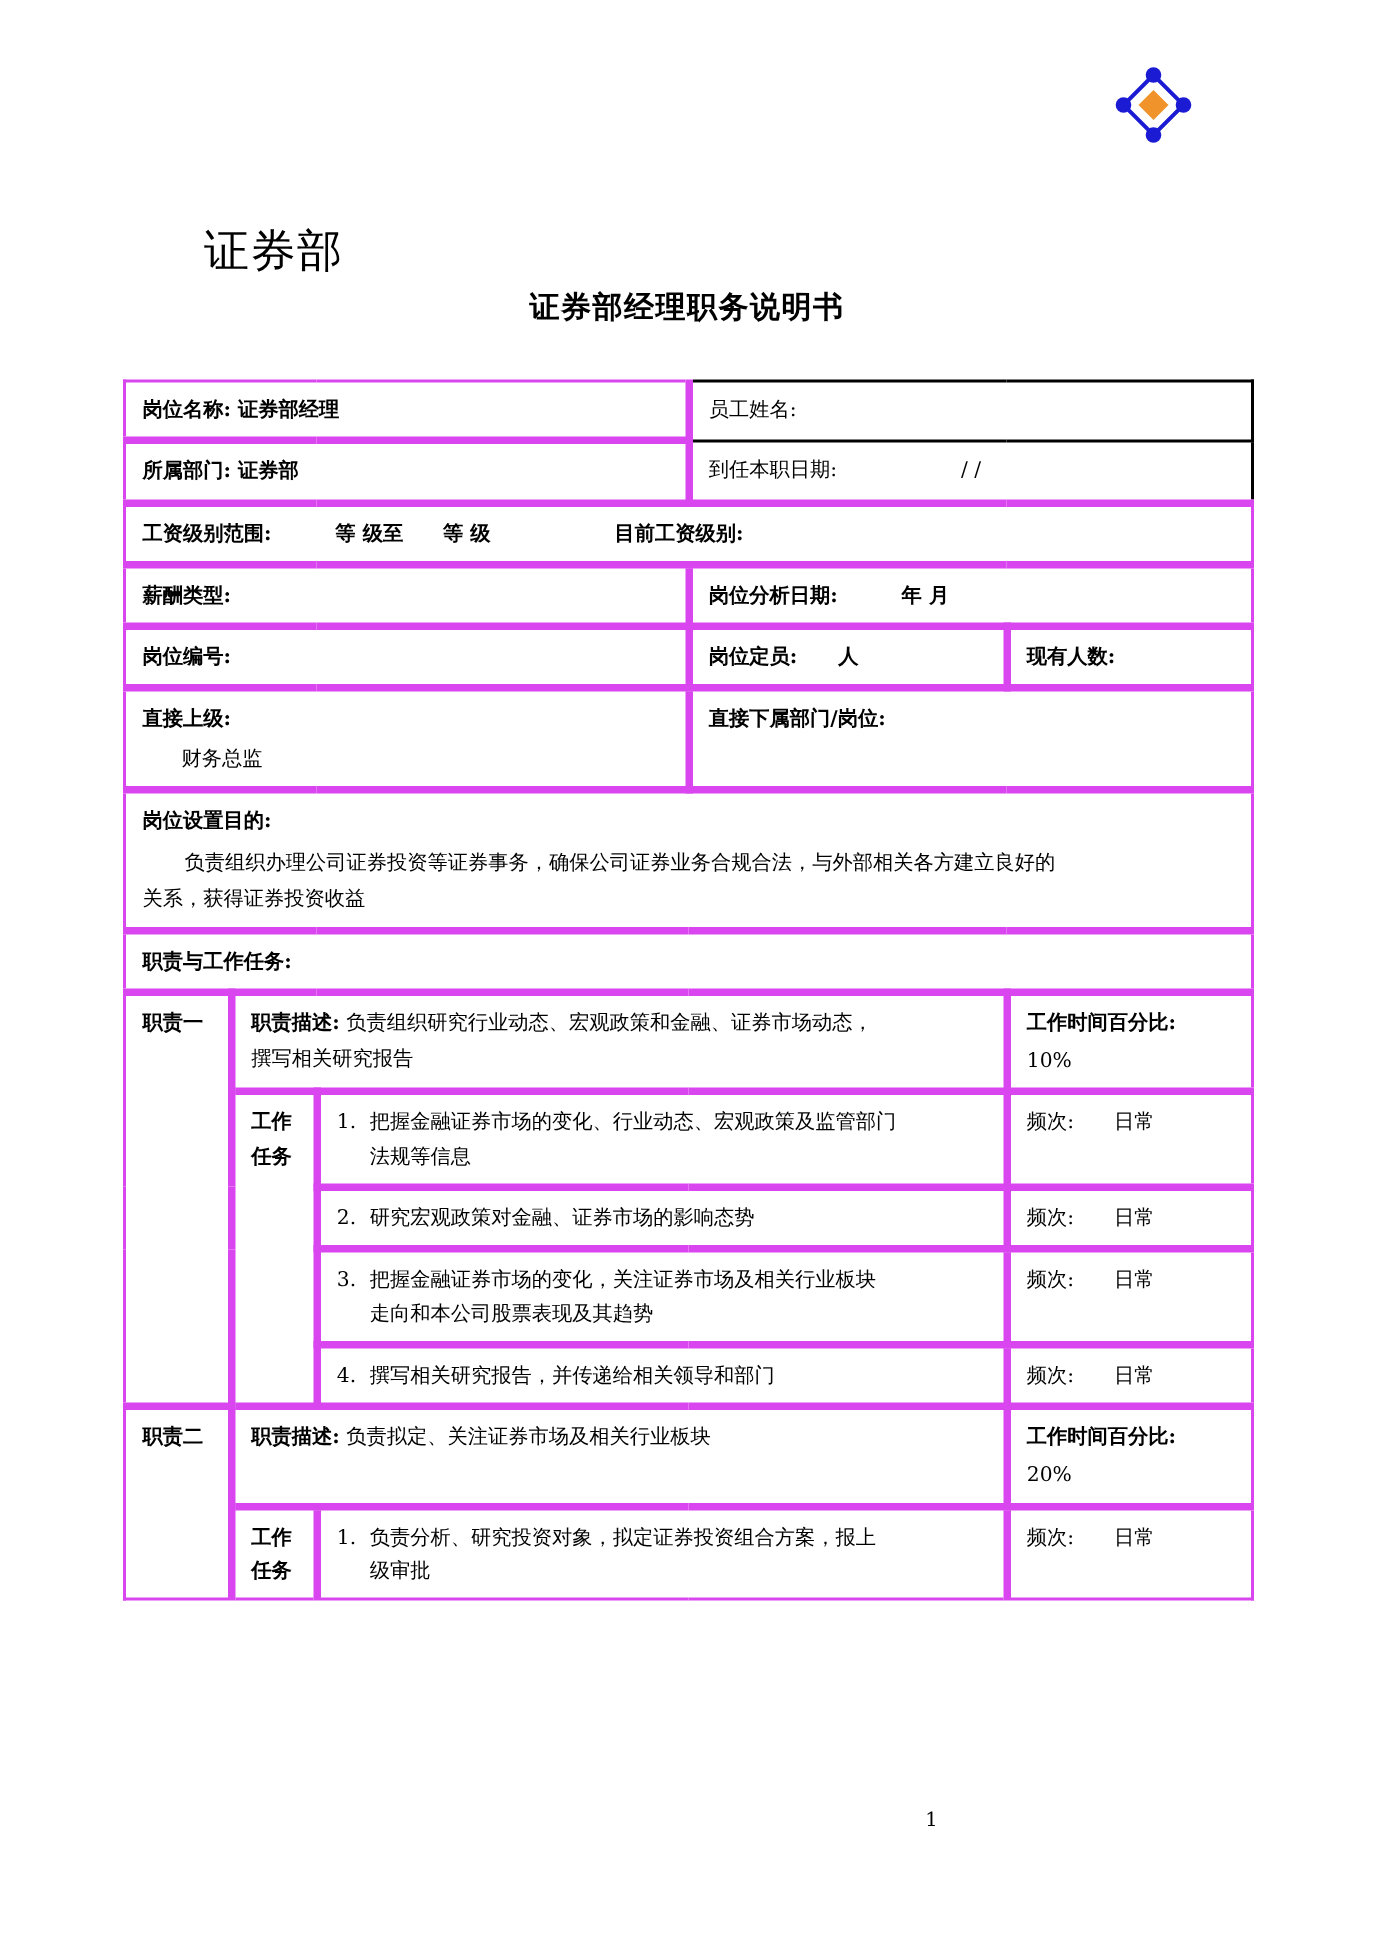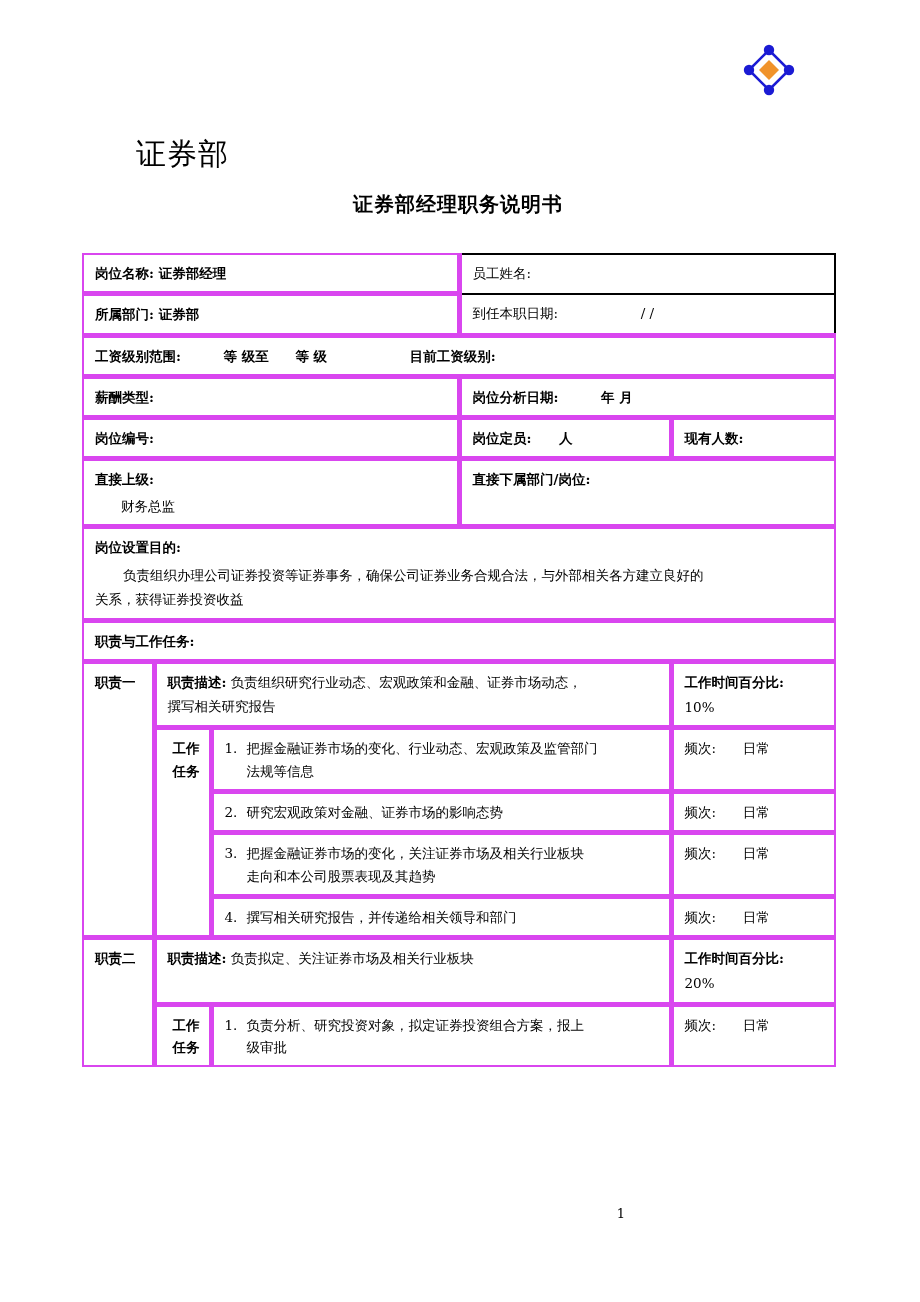--- a/index.html
+++ b/index.html
@@ -22,21 +22,21 @@
     left: 733px;
     top: 40px;
     width: 72px;
     height: 60px;
   }
 
   
   #dept-heading {
     position: absolute;
     left: 136px;
-    top: 136px;
+    top: 150px;
     font-family: "DejaVu Sans", sans-serif;
     font-size: 30px;
     font-weight: 400;
     letter-spacing: 1px;
     line-height: 1.2;
   }
   #doc-title {
     position: absolute;
     left: 82px;
     top: 191px;
@@ -85,21 +85,21 @@
   .sp-lg { display:inline-block; width: 74px; }
 
   .duty-label {
     text-align: left;
     vertical-align: middle;
     font-weight: bold;
     padding-left: 0;
     padding-right: 0;
   }
   .task-label {
-    text-align: right;
+    text-align: left;
     vertical-align: middle;
     font-weight: bold;
     padding-left: 0;
     padding-right: 0;
     line-height: 1.9;
   }
   .task-num {
     float: left;
     width: 22px;
   }

